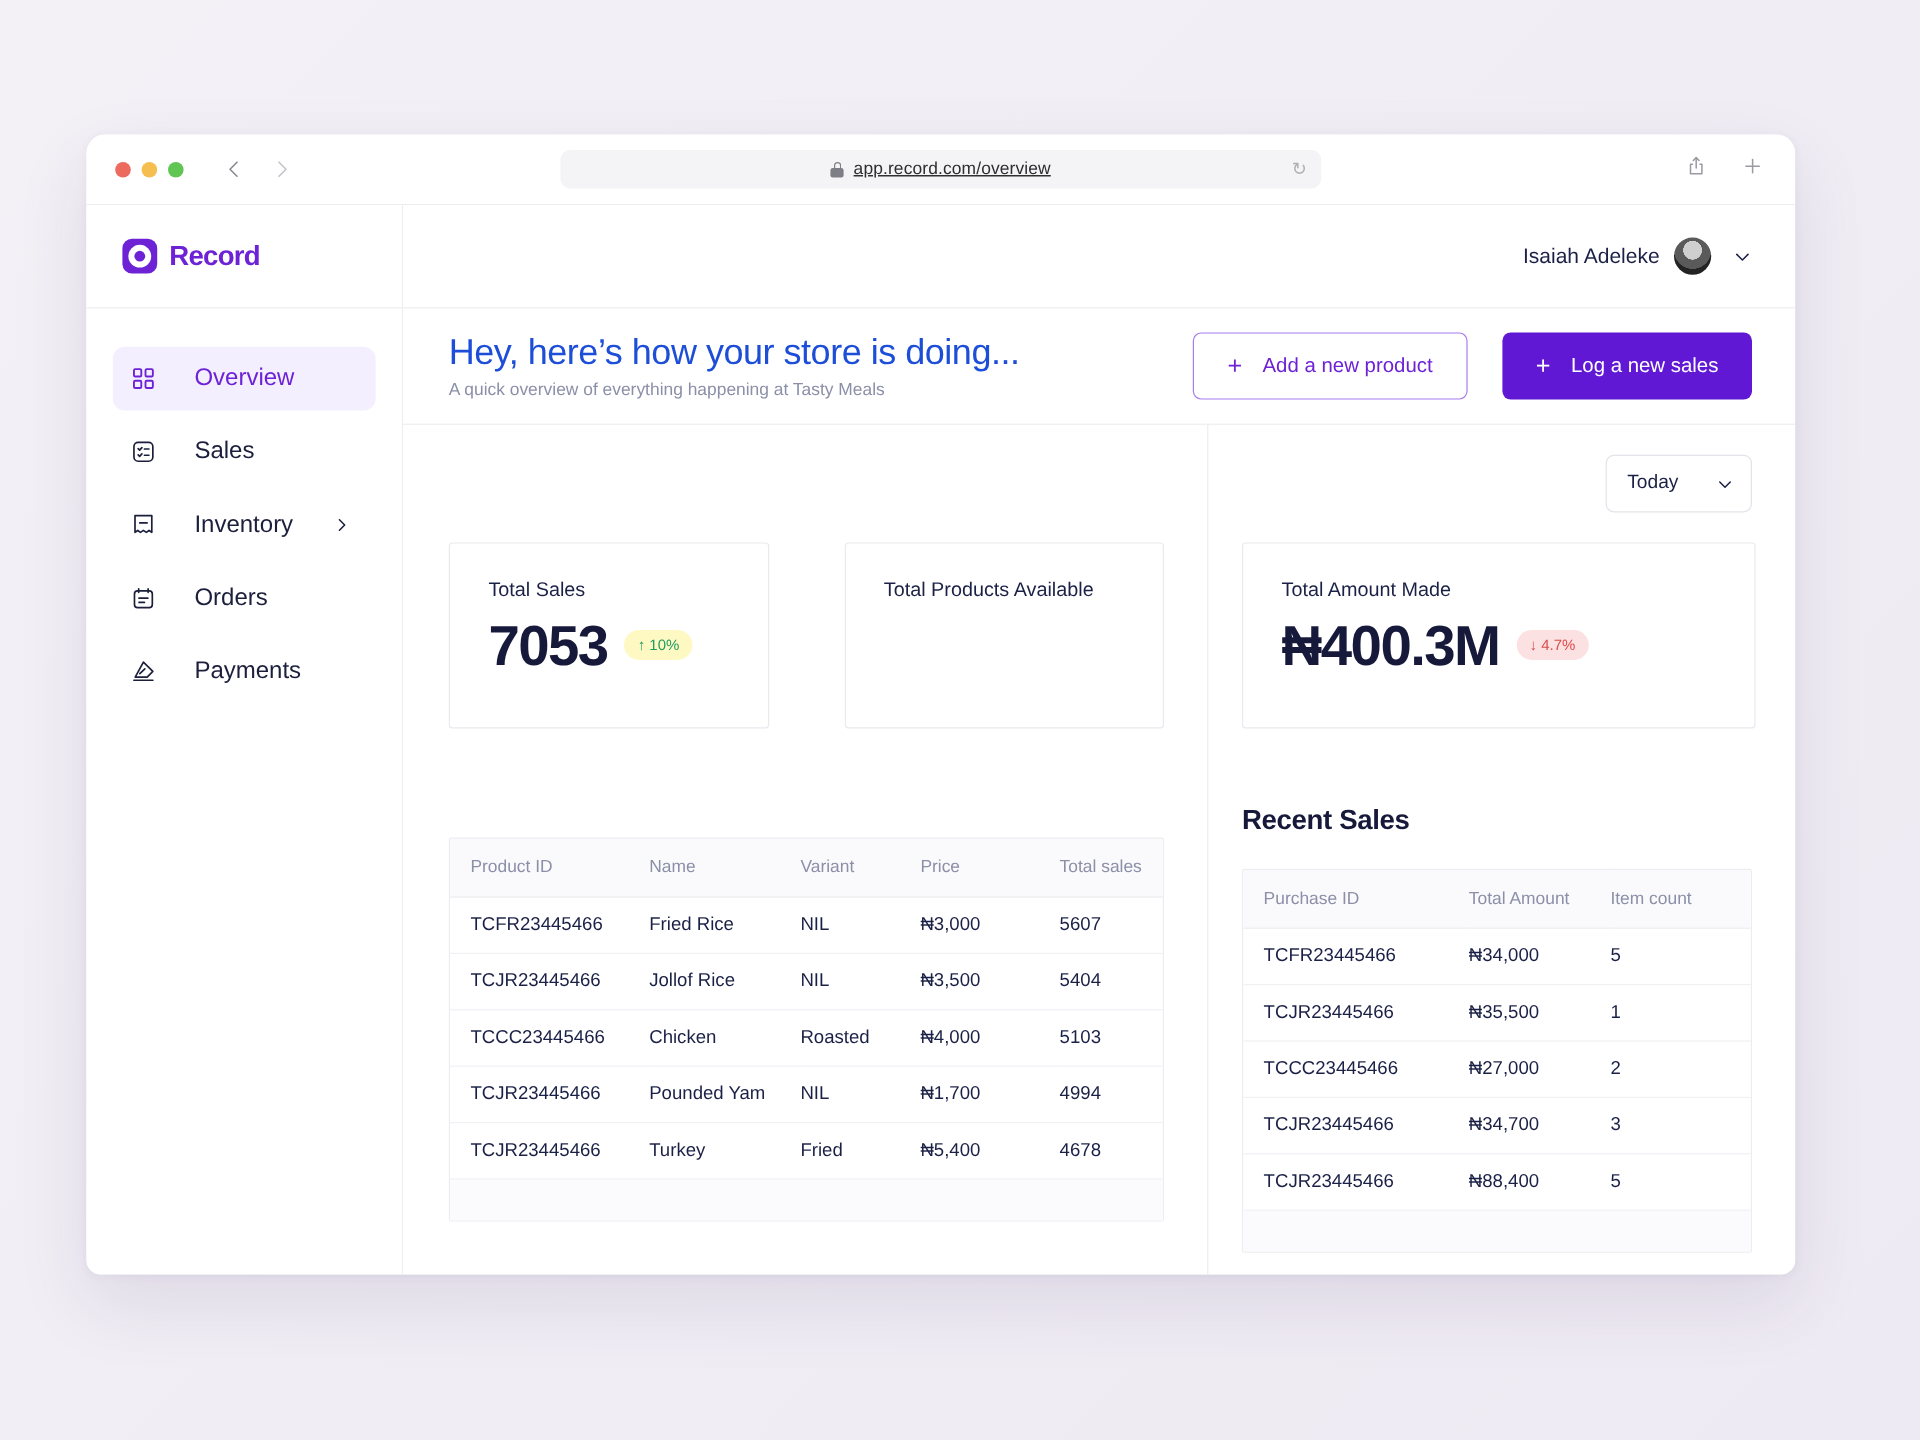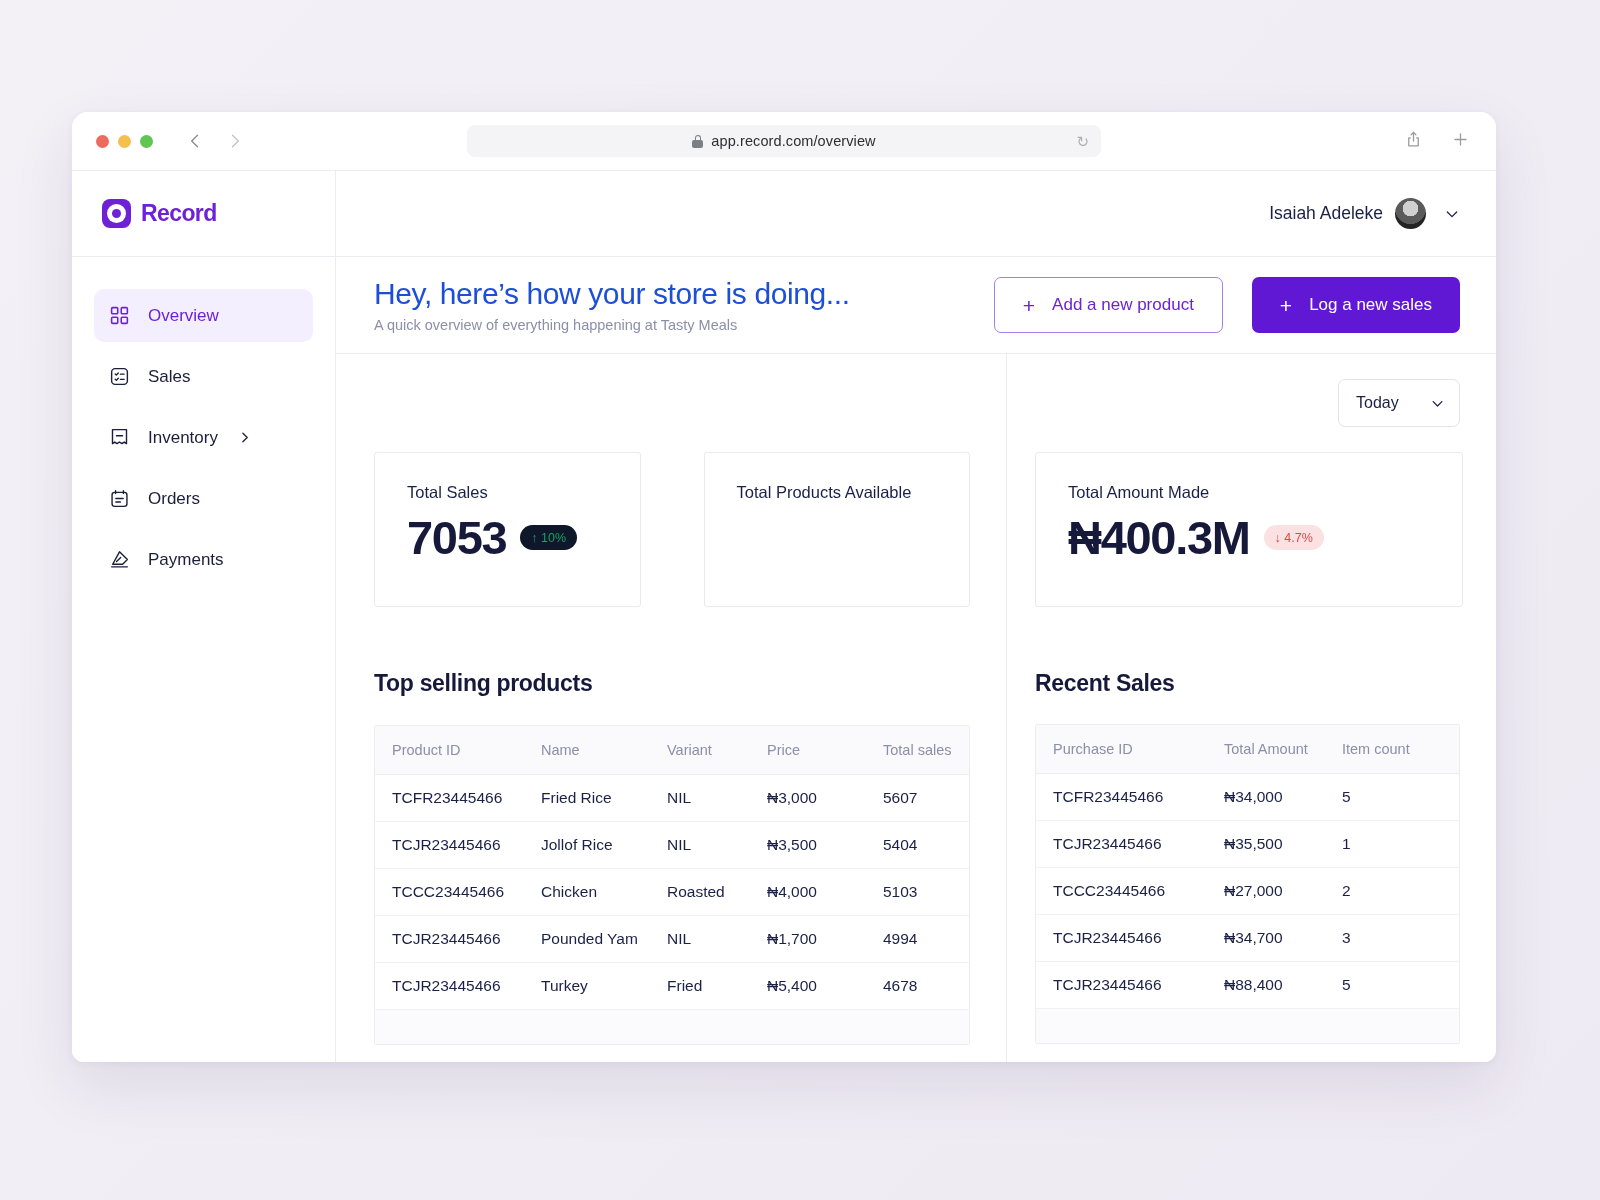--- a/index.html
+++ b/index.html
@@ -61,20 +61,21 @@
     transform: translateX(-50%);
     width: 634px;
     height: 32px;
     background: #f4f4f6;
     border-radius: 8px;
     display: flex;
     align-items: center;
     justify-content: center;
     gap: 8px;
     padding: 0 14px;
+    text-decoration: underline;
   }
   .lock { width: 11px; height: 13px; position: relative; flex: 0 0 auto; }
   .lock .body { position: absolute; bottom: 0; left: 0; width: 11px; height: 8px; background: #7e7e86; border-radius: 2px; }
   .lock .shackle { position: absolute; top: 0; left: 2.5px; width: 6px; height: 6px; border: 1.6px solid #7e7e86; border-bottom: none; border-radius: 3px 3px 0 0; }
   .urltext { font-size: 14.5px; color: #2d2d33; letter-spacing: .1px; }
   .reload { position: absolute; right: 12px; color: #b0b0b8; font-size: 15px; line-height: 1; }
 
   .chrome-right { margin-left: auto; display: flex; align-items: center; gap: 28px; color: #9a9aa2; }
   .chrome-right svg { width: 19px; height: 19px; }
 
@@ -115,26 +116,26 @@
     font-size: 23px;
     font-weight: 700;
     color: #6d22d6;
     letter-spacing: -0.6px;
   }
 
   .nav { padding: 32px 22px 0 22px; display: flex; flex-direction: column; gap: 8px; }
   .nav-item {
     display: flex;
     align-items: center;
-    gap: 18px;
+    gap: 32px;
     height: 53px;
     padding: 0 14px;
     border-radius: 10px;
     color: #1b1f3b;
-    font-size: 17px;
+    font-size: 20px;
     cursor: pointer;
   }
   .nav-item.active { background: #f3efff; color: #6d22d6; }
   .nav-item .ic { width: 22px; height: 22px; display: flex; align-items: center; justify-content: center; flex: 0 0 auto; }
   .nav-item .ic svg { width: 21px; height: 21px; }
   .nav-chevron { margin-left: 2px; color: #1b1f3b; display: flex; }
   .nav-chevron svg { width: 13px; height: 13px; }
 
   .store {
     margin-top: auto;
@@ -248,21 +249,21 @@
   .card-products { width: 280px; }
   .card-amount { width: 428px; }
   .card-label { font-size: 16.5px; color: #1b2146; }
   .card-valrow { display: flex; align-items: center; gap: 14px; margin-top: 10px; }
   .card-value { font-size: 47px; font-weight: 700; color: #17193b; letter-spacing: -1.3px; line-height: 1.1; }
   .badge {
     display: inline-flex; align-items: center; gap: 5px;
     height: 25px; padding: 0 11px; border-radius: 13px;
     font-size: 12.5px; font-weight: 500;
   }
-  .badge.up { background: #0f172a; color: #1f9d62; }
+  .badge.up { background: #fef9c3; color: #1f9d62; }
   .badge.neutral { background: #e6f6ee; color: #1f9d62; }
   .badge.down { background: #fbe1e1; color: #dc4b4b; }
 
   
   .sec-title { font-size: 23px; font-weight: 700; color: #17193b; letter-spacing: -0.3px; }
   .tbl-wrap-left { margin-top: 28px; border: 1px solid #ededf1; border-radius: 2px; overflow: hidden; }
   .tbl-wrap-right { margin-top: 27px; border: 1px solid #ededf1; border-radius: 2px; overflow: hidden; }
   table { width: 100%; border-collapse: collapse; }
   thead th {
     background: #fafafc;
@@ -464,21 +465,20 @@
                 <span class="badge up">↑ 10%</span>
               </span>
             </div>
 
             <div class="card card-products">
               <span class="card-label">Total Products Available</span>
             </div>
           </div>
 
           <div style="height:63px"></div>
-          <div class="sec-title">Top selling products</div>
 
           <div class="tbl-wrap-left">
             <table class="tbl-left">
               <colgroup>
                   <col class="c1">
                   <col class="c2">
                   <col class="c3">
                   <col class="c4">
                   <col>
                 </colgroup>

